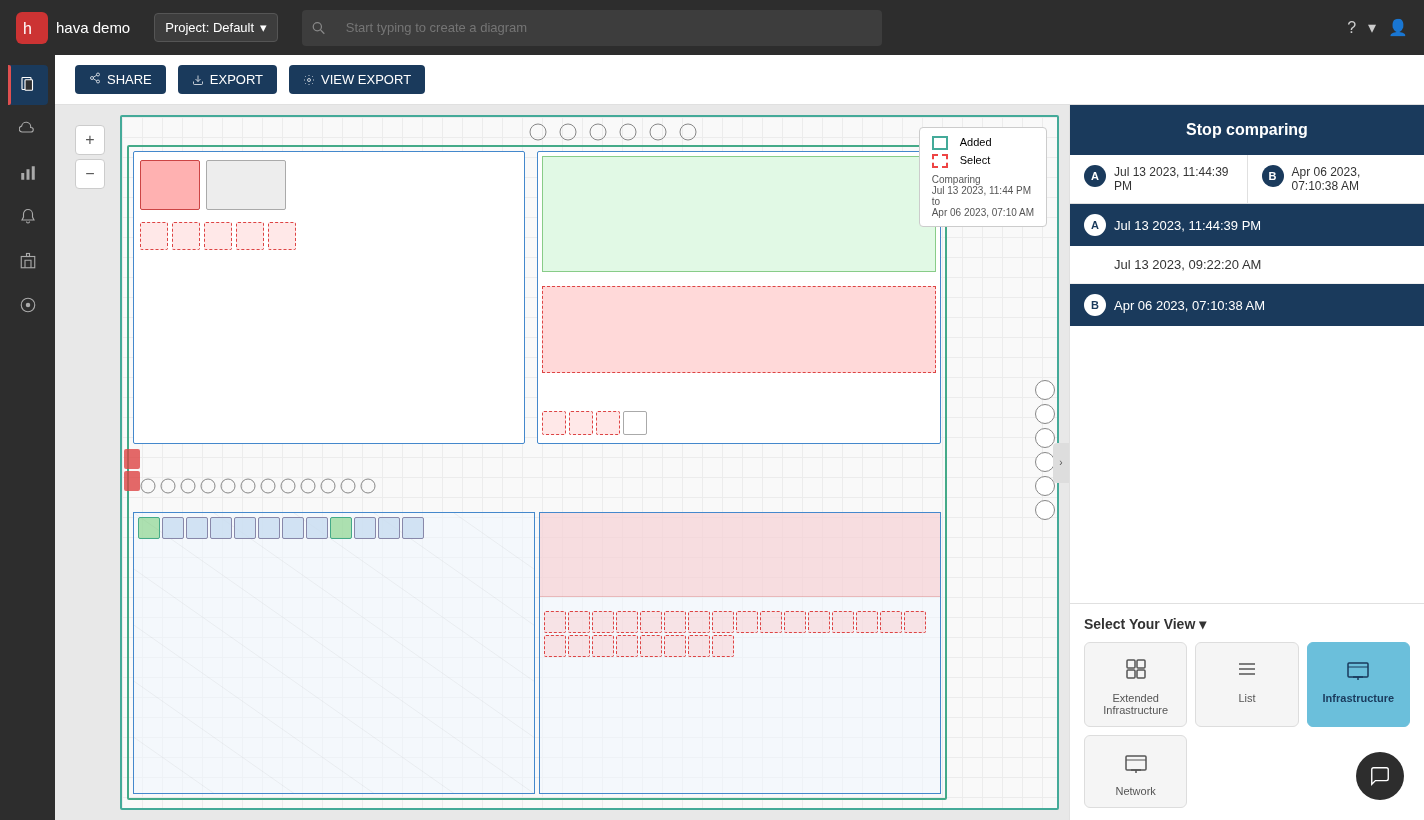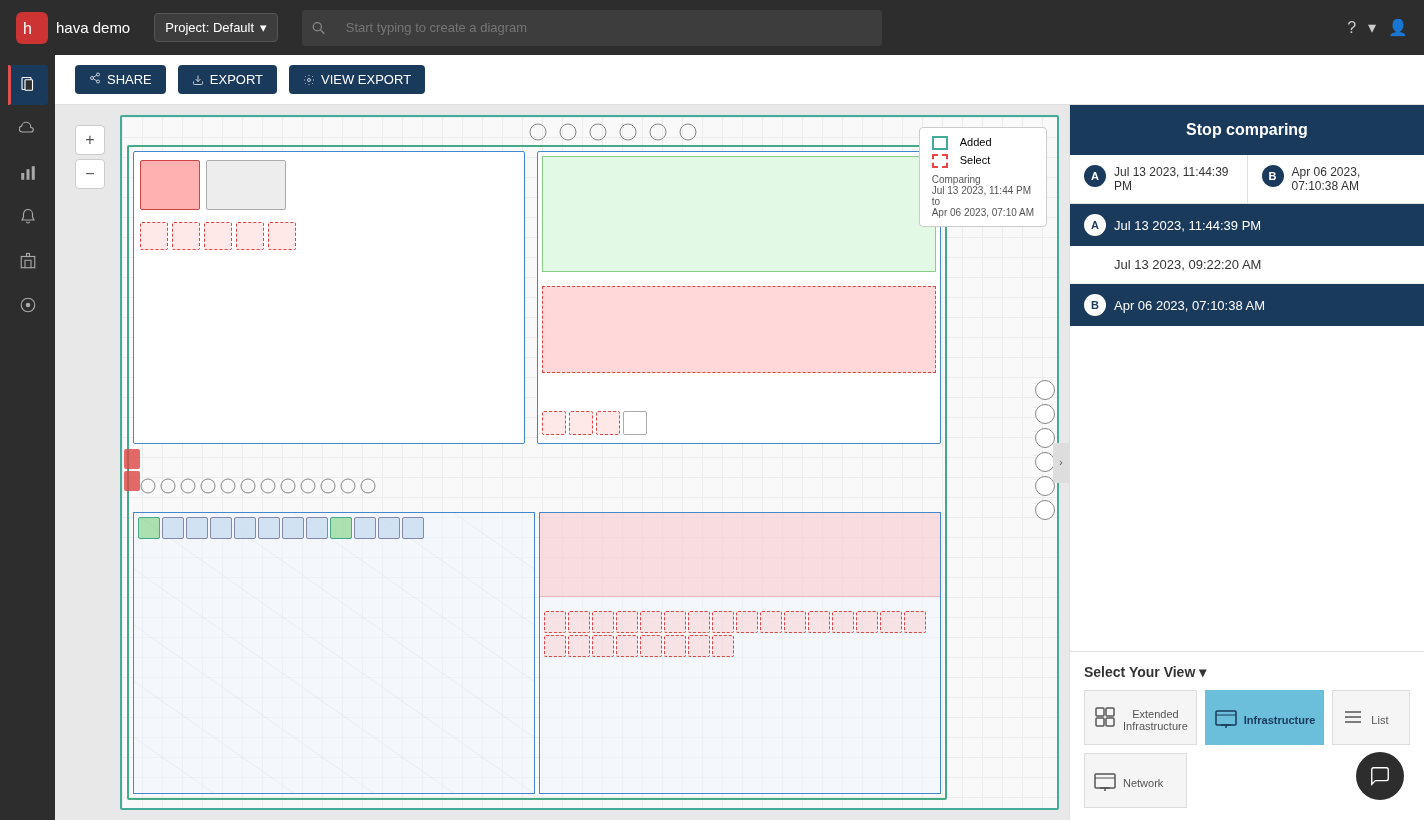--- a/index.html
+++ b/index.html
@@ -387,25 +387,25 @@
       gap: 8px;
     }
     .view-grid-row2 {
       display: grid;
       grid-template-columns: repeat(3, 1fr);
       gap: 8px;
       margin-top: 0;
     }
     .view-btn {
       border: 1px solid #ddd;
-      border-radius: 0;
+      border-radius: 6px;
       padding: 14px 8px 10px;
       cursor: pointer;
       display: flex;
-      flex-direction: row;
+      flex-direction: column;
       align-items: center;
       gap: 6px;
       background: #f5f5f5;
       font-size: 11px;
       color: #555;
     }
     .view-btn.active {
       background: #6bbfdb;
       border-color: #6bbfdb;
       color: #1a3a5c;
@@ -778,40 +778,40 @@
               <span class="view-btn-icon">
                 <svg width="24" height="24" viewBox="0 0 24 24" fill="none">
                   <rect x="3" y="3" width="8" height="8" stroke="#555" stroke-width="1.5" rx="1"></rect>
                   <rect x="13" y="3" width="8" height="8" stroke="#555" stroke-width="1.5" rx="1"></rect>
                   <rect x="3" y="13" width="8" height="8" stroke="#555" stroke-width="1.5" rx="1"></rect>
                   <rect x="13" y="13" width="8" height="8" stroke="#555" stroke-width="1.5" rx="1"></rect>
                 </svg>
               </span>
               <span>Extended Infrastructure</span>
             </button>
+            <button class="view-btn">
+              <span class="view-btn-icon">
+                <svg width="24" height="24" viewBox="0 0 24 24" fill="none">
+                  <line x1="4" y1="7" x2="20" y2="7" stroke="#555" stroke-width="1.5"></line>
+                  <line x1="4" y1="12" x2="20" y2="12" stroke="#555" stroke-width="1.5"></line>
+                  <line x1="4" y1="17" x2="20" y2="17" stroke="#555" stroke-width="1.5"></line>
+                </svg>
+              </span>
+              <span>List</span>
+            </button>
             <button class="view-btn active">
               <span class="view-btn-icon">
                 <svg width="24" height="24" viewBox="0 0 24 24" fill="none">
                   <rect x="2" y="6" width="20" height="14" rx="1" stroke="#1a3a5c" stroke-width="1.5"></rect>
                   <line x1="2" y1="10" x2="22" y2="10" stroke="#1a3a5c" stroke-width="1"></line>
                   <line x1="7" y1="20" x2="17" y2="20" stroke="#1a3a5c" stroke-width="1.5"></line>
                   <line x1="12" y1="20" x2="12" y2="23" stroke="#1a3a5c" stroke-width="1.5"></line>
                 </svg>
               </span>
               <span>Infrastructure</span>
-            </button>
-            <button class="view-btn">
-              <span class="view-btn-icon">
-                <svg width="24" height="24" viewBox="0 0 24 24" fill="none">
-                  <line x1="4" y1="7" x2="20" y2="7" stroke="#555" stroke-width="1.5"></line>
-                  <line x1="4" y1="12" x2="20" y2="12" stroke="#555" stroke-width="1.5"></line>
-                  <line x1="4" y1="17" x2="20" y2="17" stroke="#555" stroke-width="1.5"></line>
-                </svg>
-              </span>
-              <span>List</span>
             </button>
           </div>
           <div class="view-grid-row2" style="margin-top:8px;">
             <button class="view-btn">
               <span class="view-btn-icon">
                 <svg width="24" height="24" viewBox="0 0 24 24" fill="none">
                   <rect x="2" y="6" width="20" height="14" rx="1" stroke="#555" stroke-width="1.5"></rect>
                   <line x1="2" y1="10" x2="22" y2="10" stroke="#555" stroke-width="1"></line>
                   <line x1="7" y1="20" x2="17" y2="20" stroke="#555" stroke-width="1.5"></line>
                   <line x1="12" y1="20" x2="12" y2="23" stroke="#555" stroke-width="1.5"></line>

